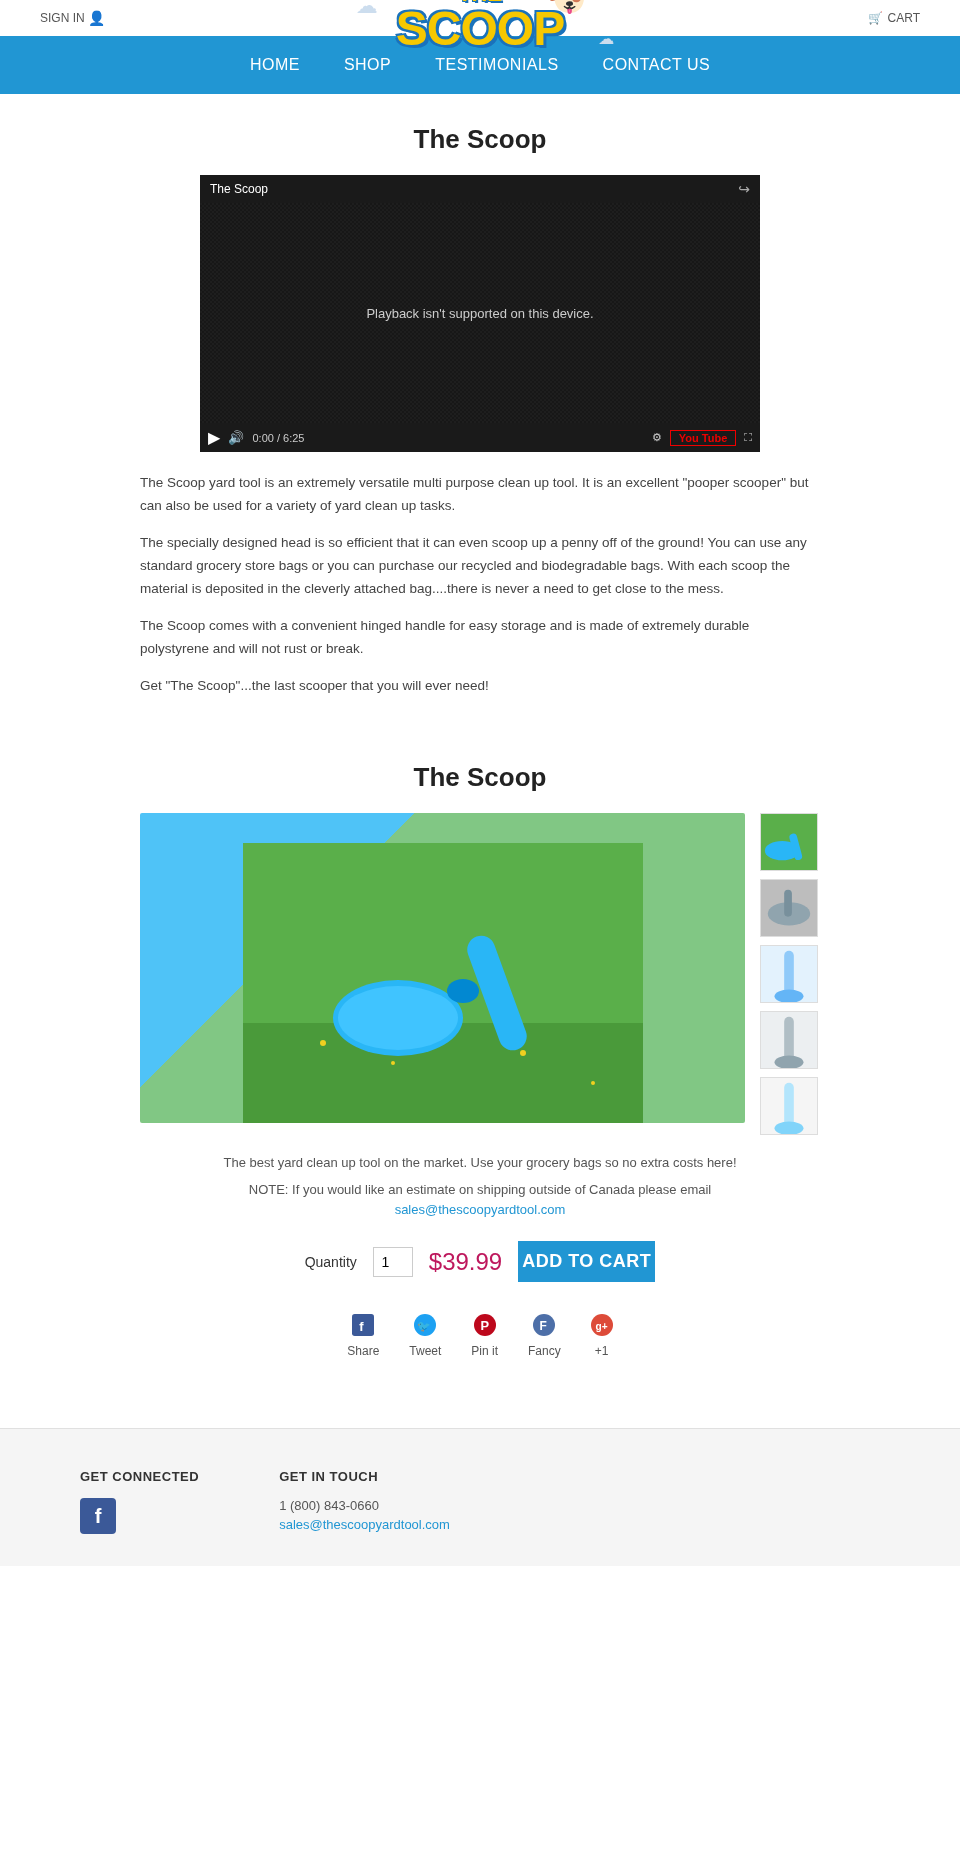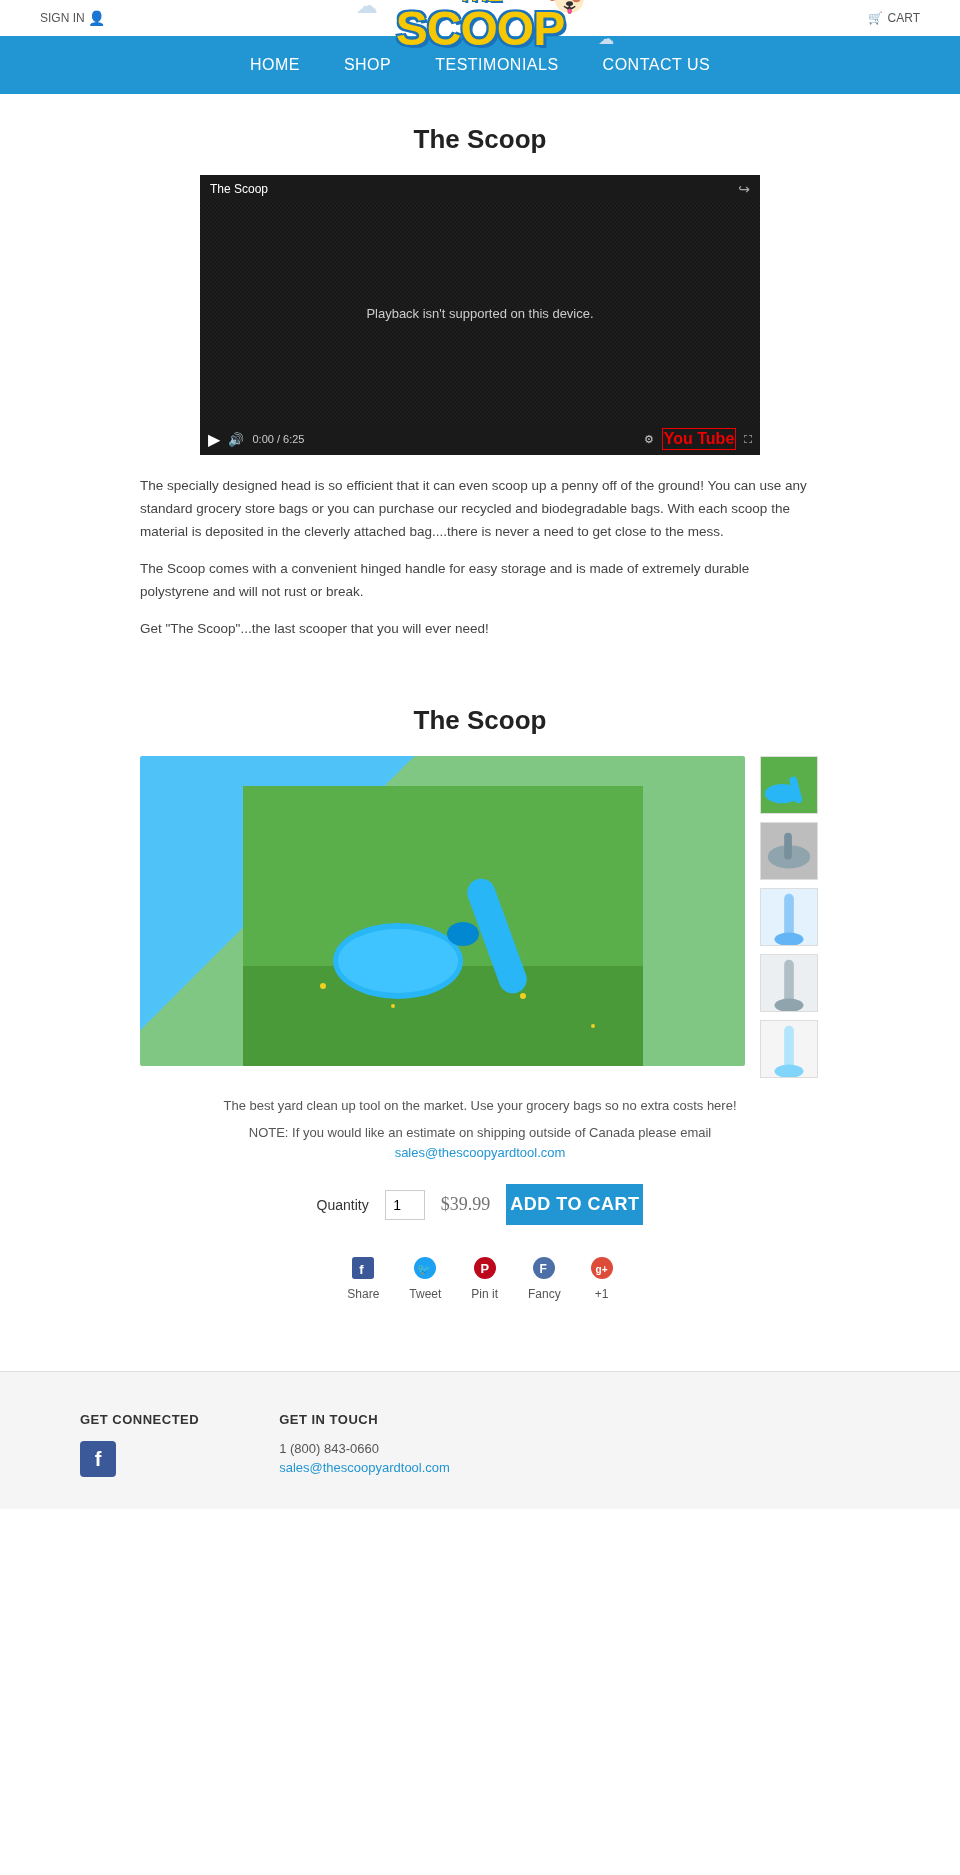--- a/index.html
+++ b/index.html
@@ -33,21 +33,21 @@
     .video-title-text { color: #fff; font-size: 12px; }
     .video-share-icon { color: #aaa; font-size: 14px; }
     .video-screen { width: 100%; height: 220px; background: #0d0d0d; display: flex; align-items: center; justify-content: center; position: relative; }
     .video-static { width: 100%; height: 100%; background: repeating-conic-gradient(#1a1a1a 0% 25%, #222 0% 50%) 0 0 / 4px 4px; opacity: 0.8; position: absolute; }
     .video-msg { color: #ccc; font-size: 13px; z-index: 2; position: relative; text-align: center; }
     .video-controls { background: #1a1a1a; padding: 5px 8px; display: flex; align-items: center; gap: 8px; }
     .video-play-btn { color: #fff; font-size: 16px; cursor: pointer; }
     .video-vol-btn { color: #fff; font-size: 13px; }
     .video-time { color: #ccc; font-size: 11px; flex: 1; }
     .video-settings { color: #ccc; font-size: 11px; }
-    .video-yt { color: #e00; font-size: 16px; font-weight: bold; border: 1px solid #e00; padding: 1px 1px; }
+    .video-yt { color: #e00; font-size: 11px; font-weight: bold; border: 1px solid #e00; padding: 1px 8px; }
     .video-fullscreen { color: #ccc; font-size: 11px; }
 
     .description-text { font-size: 13.5px; line-height: 1.7; color: #444; margin-bottom: 14px; }
 
     
     .section2 { max-width: 720px; margin: 0 auto; padding: 20px 20px 40px; }
     .product-area { display: flex; gap: 15px; margin-bottom: 20px; }
     .product-main-img { flex: 1; }
     .product-main-img .img-placeholder { width: 100%; height: 310px; background: linear-gradient(135deg, #4fc3f7 30%, #81c784 30%); border-radius: 2px; display: flex; align-items: flex-end; justify-content: center; overflow: hidden; position: relative; }
     .product-thumbnails { display: flex; flex-direction: column; gap: 8px; width: 60px; }
@@ -57,21 +57,21 @@
     .thumb-img3 { background: linear-gradient(to bottom, #90caf9 30%, #e0e0e0 30%); }
     .thumb-img4 { background: linear-gradient(to bottom, #b0bec5 30%, #eceff1 30%); }
     .thumb-img5 { background: linear-gradient(to bottom, #b3e5fc 40%, #f5f5f5 40%); }
 
     .product-desc { font-size: 13px; color: #555; text-align: center; margin-bottom: 10px; }
     .product-note { font-size: 13px; color: #555; text-align: center; margin-bottom: 20px; line-height: 1.6; }
     .product-note a { color: #2196d3; text-decoration: none; }
     .purchase-row { display: flex; align-items: center; justify-content: center; gap: 16px; margin-bottom: 32px; }
     .qty-label { font-size: 14px; color: #333; }
     .qty-input { width: 40px; height: 30px; border: 1px solid #ccc; text-align: center; font-size: 14px; }
-    .price { font-size: 18px; color: #737373; font-weight: normal; font-family: Liberation Serif, serif; }
+    .price { font-size: 24px; color: #be185d; font-weight: normal; }
     .add-to-cart-btn { background: #2196d3; color: #fff; border: none; padding: 10px 4px; font-size: 18px; font-weight: bold; cursor: pointer; letter-spacing: 0.5px; }
 
     
     .social-row { display: flex; align-items: center; justify-content: center; gap: 30px; margin-bottom: 30px; }
     .social-item { display: flex; flex-direction: column; align-items: center; gap: 3px; cursor: pointer; }
     .social-item .s-label { font-size: 12px; color: #555; }
     .fb-icon { color: #3b5998; font-size: 20px; }
     .tw-icon { color: #1da1f2; font-size: 20px; }
     .pin-icon { color: #bd081c; font-size: 20px; }
     .fancy-icon { color: #4d6fa8; font-size: 20px; }
@@ -135,20 +135,21 @@
     <div class="video-controls">
       <span class="video-play-btn">▶</span>
       <span class="video-vol-btn">🔊</span>
       <span class="video-time">0:00 / 6:25</span>
       <span class="video-settings">⚙</span>
       <span class="video-yt">You Tube</span>
       <span class="video-fullscreen">⛶</span>
     </div>
   </div>
 
+  <p class="description-text">The Scoop yard tool is an extremely versatile multi purpose clean up tool. It is an excellent "pooper scooper" but can also be used for a variety of yard clean up tasks.</p>
   <p class="description-text">The specially designed head is so efficient that it can even scoop up a penny off of the ground! You can use any standard grocery store bags or you can purchase our recycled and biodegradable bags. With each scoop the material is deposited in the cleverly attached bag....there is never a need to get close to the mess.</p>
   <p class="description-text">The Scoop comes with a convenient hinged handle for easy storage and is made of extremely durable polystyrene and will not rust or break.</p>
   <p class="description-text">Get "The Scoop"...the last scooper that you will ever need!</p>
 </div>
 
 <div class="section2">
   <h2 class="section-title">The Scoop</h2>
 
   <div class="product-area">
 

